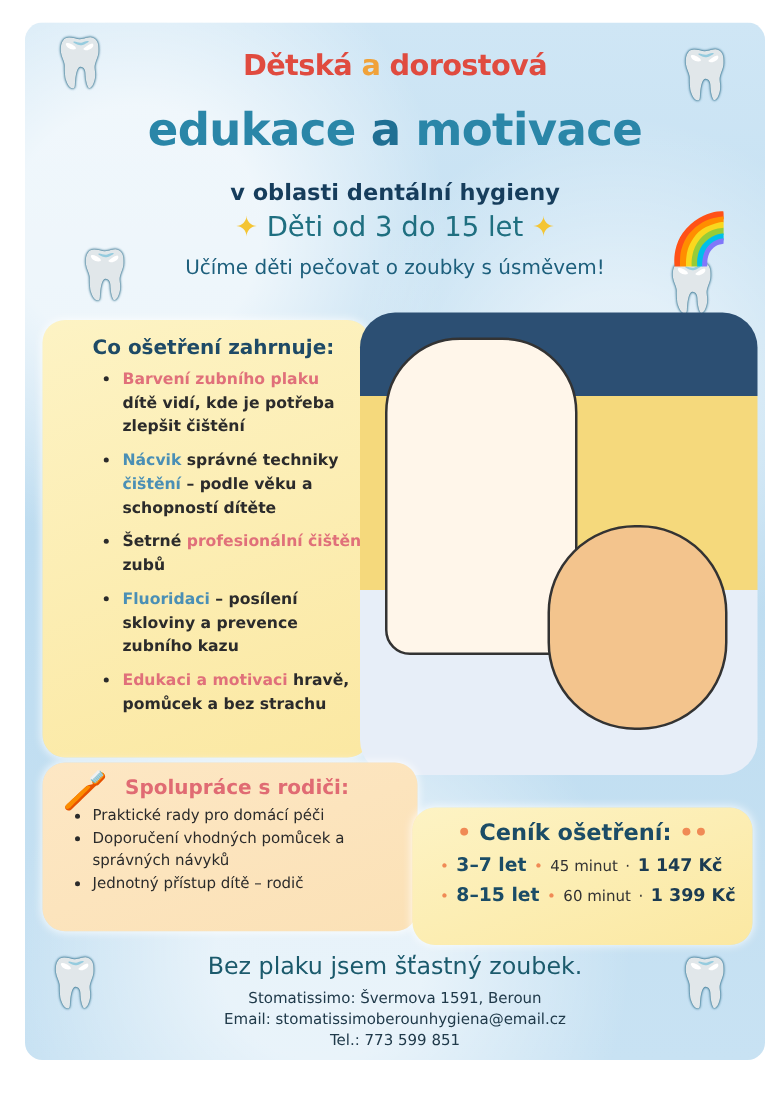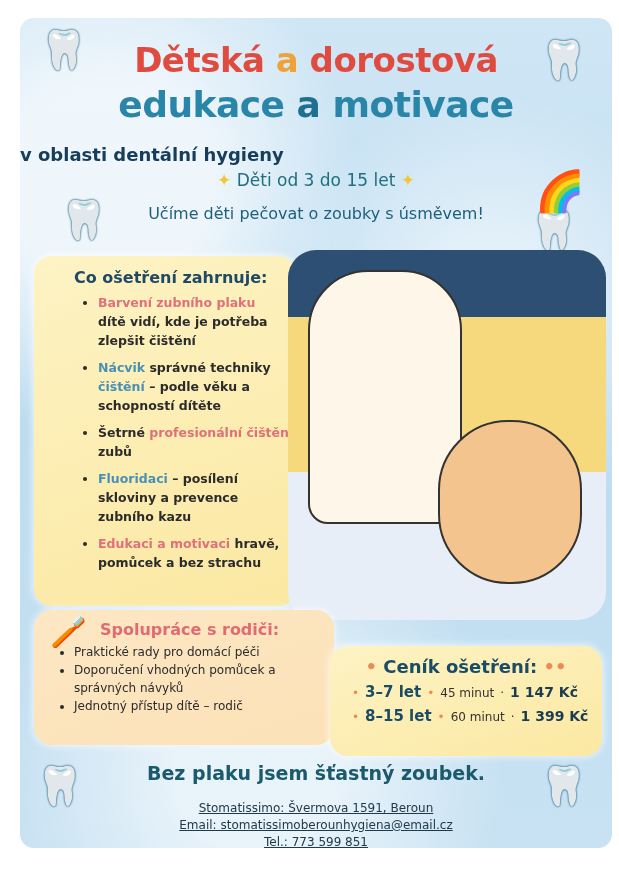--- a/index.html
+++ b/index.html
@@ -4,25 +4,25 @@
 <style>
   html,body{margin:0;padding:0;background:#fff;}
   body{width:619px;height:876px;position:relative;overflow:hidden;font-family:"DejaVu Sans","Liberation Sans",sans-serif;}
   .poster{position:absolute;left:20px;top:18px;width:592px;height:830px;border-radius:14px;overflow:hidden;
     background:
       radial-gradient(circle at 15% 20%, rgba(255,255,255,.7) 0 12%, transparent 30%),
       radial-gradient(circle at 80% 35%, rgba(255,255,255,.5) 0 10%, transparent 30%),
       radial-gradient(circle at 40% 90%, rgba(255,255,255,.6) 0 10%, transparent 30%),
       linear-gradient(180deg,#cfe6f5 0%,#bddcf0 50%,#c8e2f3 100%);}
   .title{position:absolute;left:0;width:100%;text-align:center;font-weight:bold;}
-  .t1{top:22px;font-size:34px;letter-spacing:-.5px;}
+  .t1{top:22px;font-size:23px;letter-spacing:-.5px;}
   .t2{top:66px;font-size:36px;letter-spacing:-.5px;}
   .red{color:#e04b3f}.org{color:#f0a23a}.teal{color:#2a86a8}.blu{color:#1f6f93}
-  .sub{position:absolute;left:0;width:100%;text-align:left;color:#163d5c;font-weight:bold;font-size:18px;top:126px;}
-  .age{position:absolute;left:0;width:100%;text-align:center;color:#1f6f80;font-size:17px;top:152px;}
+  .sub{position:absolute;left:0;width:100%;text-align:center;color:#163d5c;font-weight:bold;font-size:18px;top:126px;}
+  .age{position:absolute;left:0;width:100%;text-align:center;color:#1f6f80;font-size:22px;top:152px;}
   .motto{position:absolute;left:0;width:100%;text-align:center;color:#1d5f7c;font-size:16px;top:186px;}
   .spark{color:#f4c534;}
   .tooth{position:absolute;font-size:38px;color:#fff;text-shadow:0 0 2px #2a6c8a,0 0 2px #2a6c8a;}
   .card{position:absolute;border-radius:18px;background:linear-gradient(160deg,#fdf3c4,#fbe8a2);box-shadow:0 0 8px rgba(255,255,255,.9);}
   .treat{left:14px;top:238px;width:262px;height:350px;}
   .treat h3{margin:12px 0 6px 40px;font-size:16px;color:#1e4a66;}
   .treat ul{margin:0;padding-left:64px;font-size:12.5px;line-height:19px;color:#2b2b2b;font-weight:bold;}
   .treat li{margin-bottom:8px;}
   .pink{color:#e0707a}.lblue{color:#4a8fb5}
   .illus{position:absolute;left:268px;top:232px;width:318px;height:370px;border-radius:28px;overflow:hidden;
@@ -32,22 +32,22 @@
   .coop{left:14px;top:592px;width:300px;height:135px;background:linear-gradient(160deg,#fde7c4,#fbe1b6);}
   .coop h3{margin:10px 0 4px 66px;font-size:16px;color:#e06b73;font-weight:bold;}
   .coop ul{margin:0;padding-left:40px;font-size:12px;line-height:18px;color:#2b2b2b;}
   .price{left:310px;top:628px;width:272px;height:110px;background:linear-gradient(160deg,#fdf3c4,#fbe8a2);}
   .price h3{margin:10px 0 6px 0;text-align:center;font-size:18px;color:#1b4c66;}
   .prow{display:flex;align-items:baseline;gap:6px;margin:4px 0 6px 22px;font-size:12px;color:#333;}
   .prow .age2{font-weight:bold;color:#1b4c66;font-size:15px;}
   .prow .p{font-weight:bold;color:#1b3b52;font-size:14px;}
   .dot{color:#f08a55;}
   .footer{position:absolute;left:0;top:740px;width:592px;height:90px;text-align:center;}
-  .slogan{font-size:19px;font-weight:bold;color:#1b5a6c;margin-top:4px;}
-  .addr{font-size:12px;color:#203a4a;line-height:17px;margin-top:16px;text-decoration:underline;}
+  .slogan{font-size:19px;font-weight:normal;color:#1b5a6c;margin-top:4px;}
+  .addr{font-size:12px;color:#203a4a;line-height:17px;margin-top:6px;}
   .brush{position:absolute;font-size:30px;color:#2a8c99;}
 </style>
 </head>
 <body>
 
 <div class="poster">
   <span class="tooth" style="left:20px;top:10px">🦷</span>
   <span class="tooth" style="left:520px;top:20px">🦷</span>
   <span class="tooth" style="left:40px;top:180px">🦷</span>
   <span class="tooth" style="left:510px;top:190px">🦷</span>

